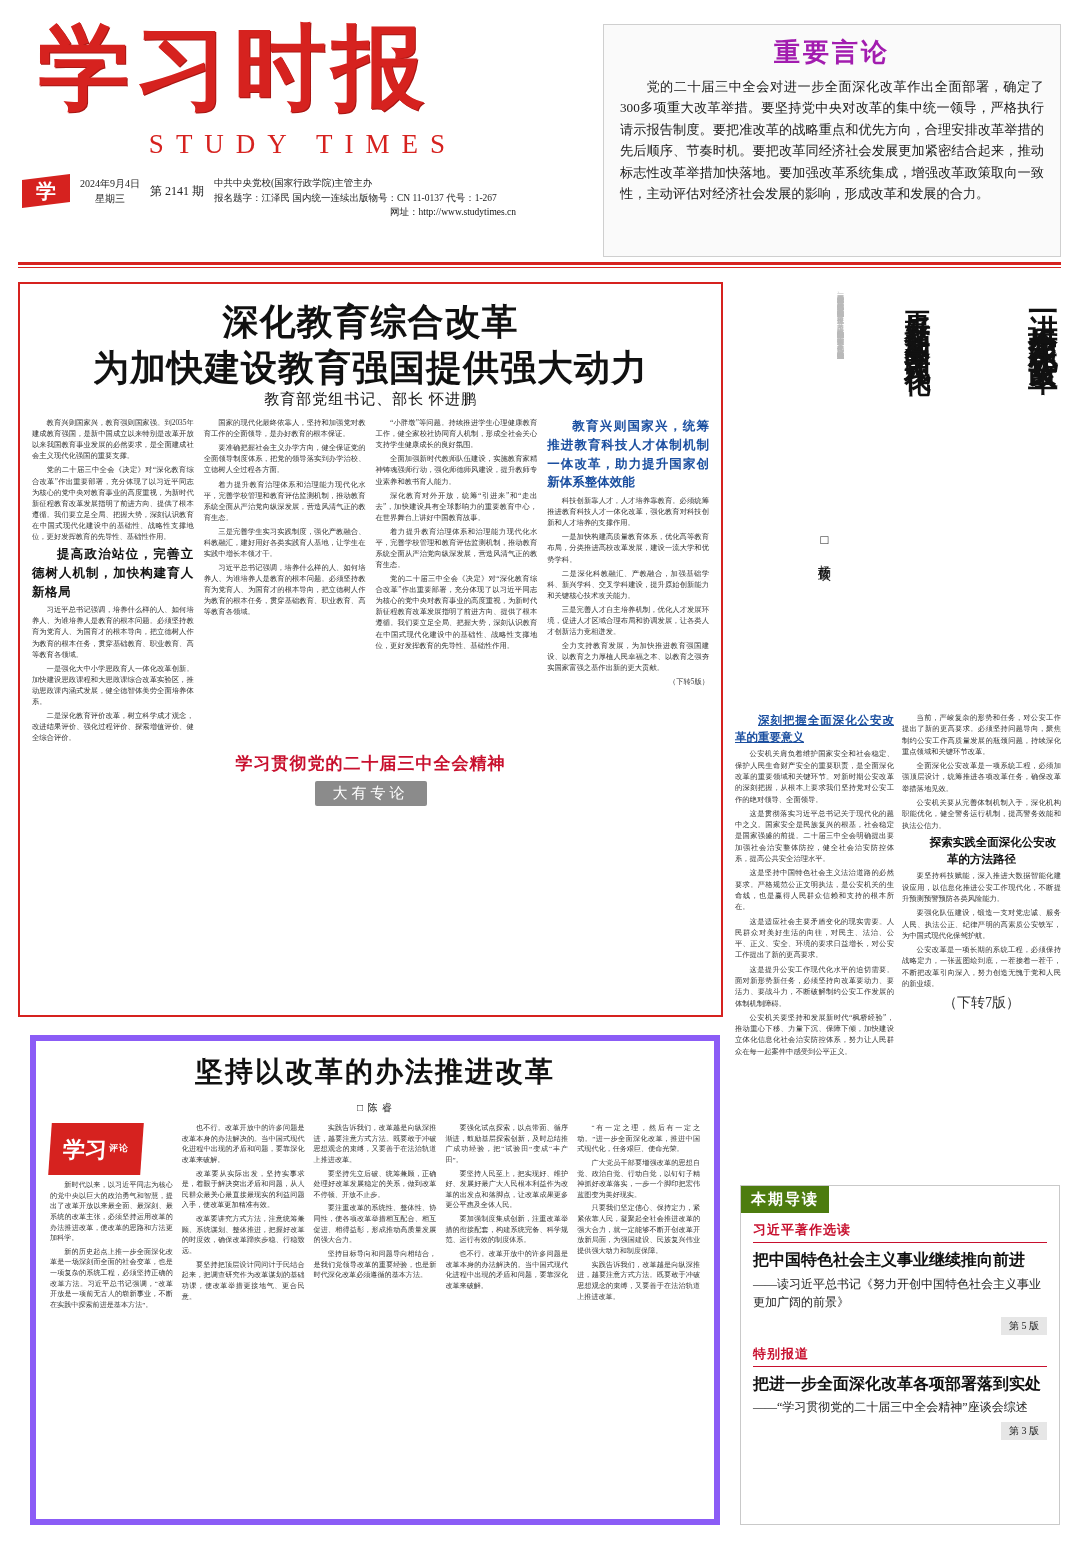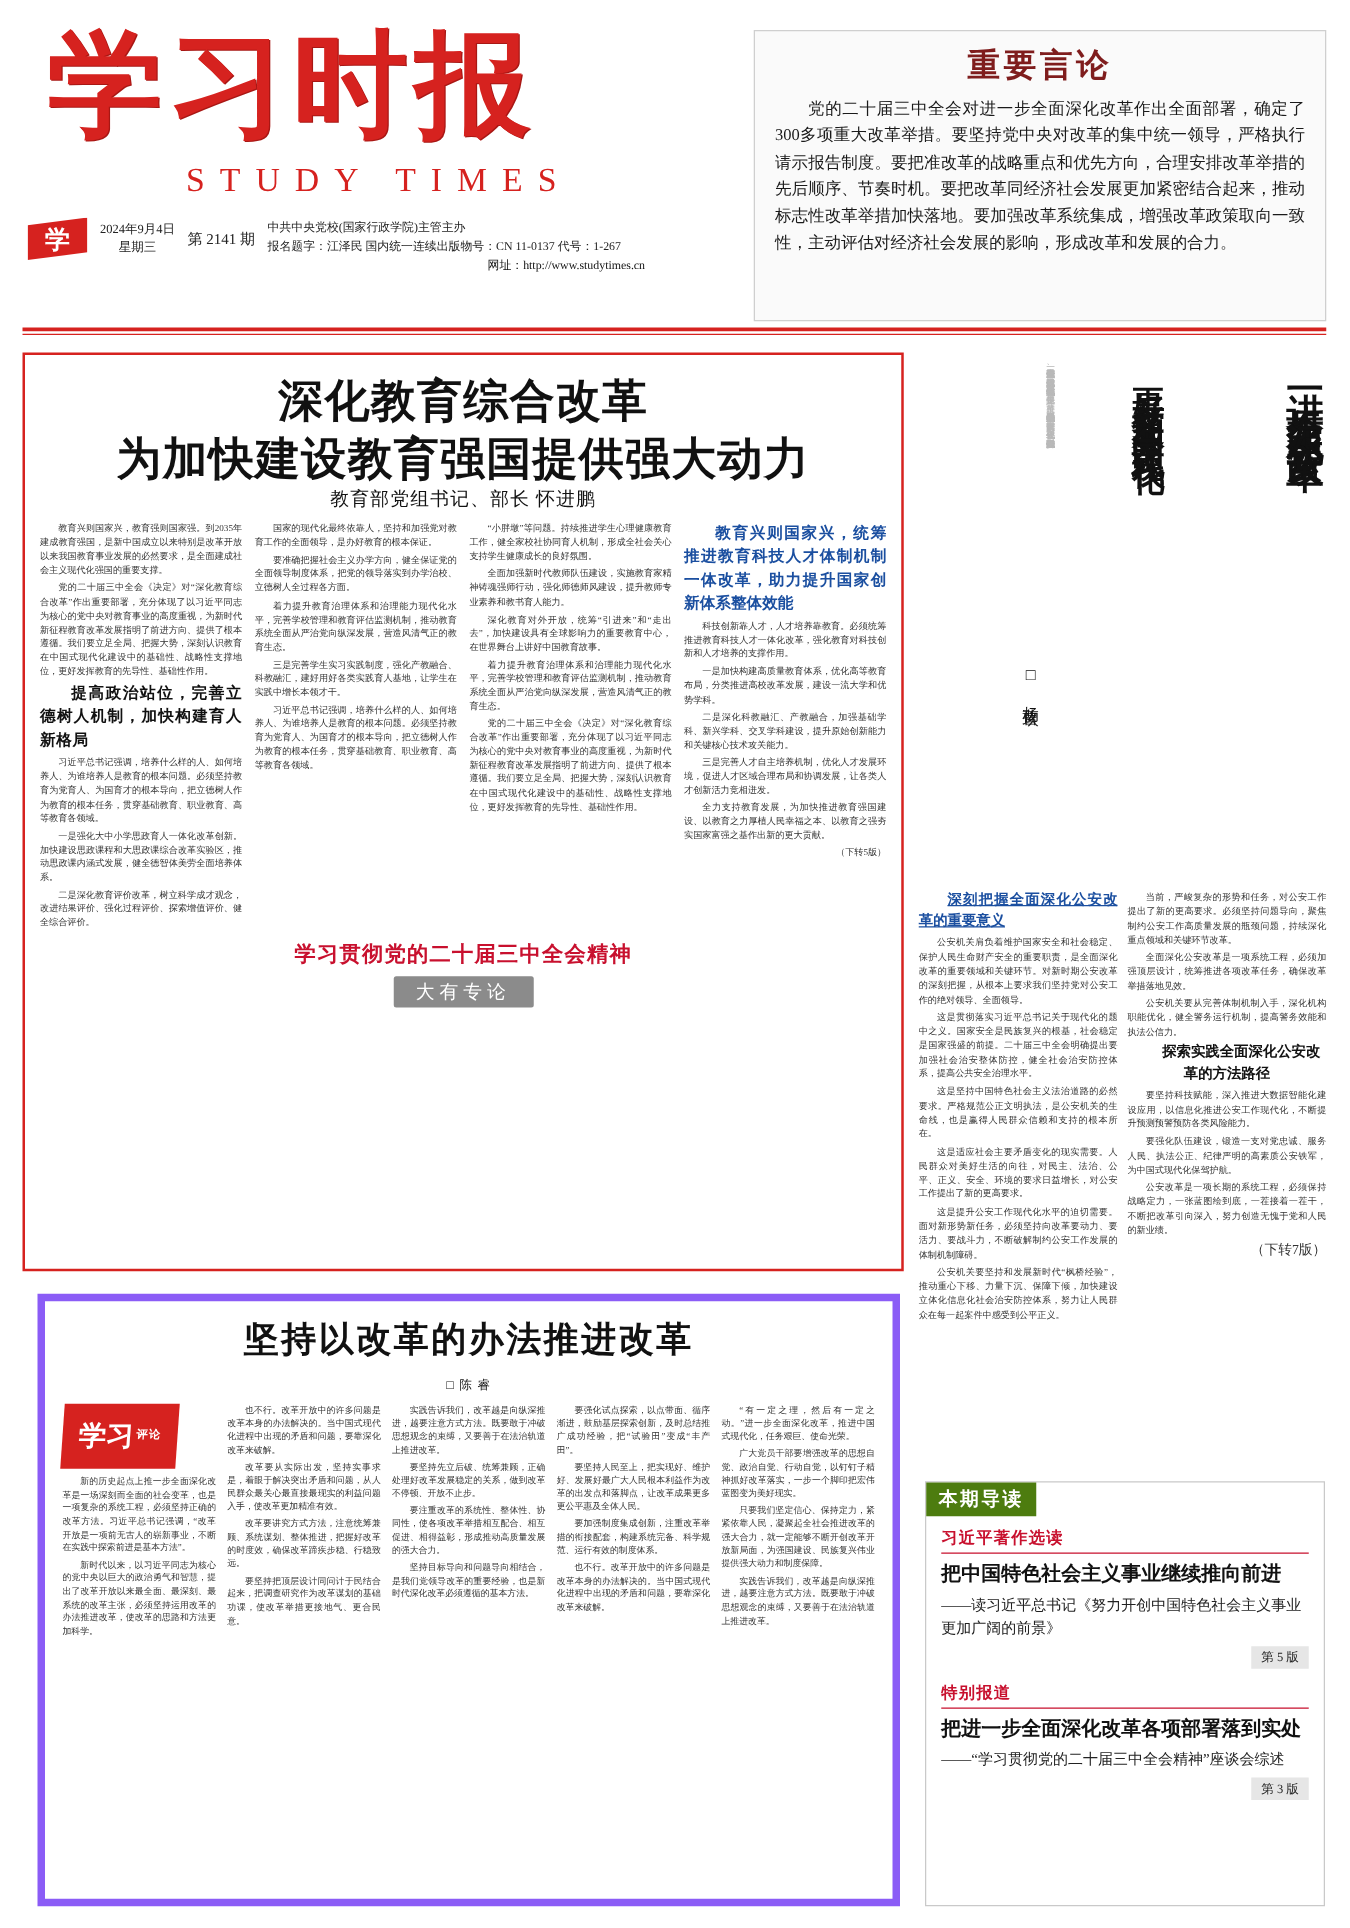--- a/index.html
+++ b/index.html
@@ -51,21 +51,21 @@
   .mast-right { line-height:1.6; font-size:9.5px; }
   .mast-right div { white-space:nowrap; }
 
   
   .speech-box {
     position:absolute; left:603px; top:24px; width:458px; height:233px;
     border:1px solid #cfcfcf; background:#fafafa;
     padding:10px 16px 8px 16px;
   }
   .speech-title {
-    text-align:center; color:#7f1d1d; font-weight:bold;
+    text-align:center; color:#a21caf; font-weight:bold;
     font-size:26px; letter-spacing:3px;
     font-family:"DejaVu Serif", serif;
     margin-bottom:6px;
   }
   .speech-body {
     font-size:13.2px; line-height:1.62; text-align:justify;
     text-indent:2em; color:#1a1a1a;
   }
 
   
@@ -128,21 +128,21 @@
   }
   .vert-author {
     position:absolute; right:132px; top:236px;
     writing-mode:vertical-rl; font-size:13px; letter-spacing:2px;
   }
   .vert-cols { position:absolute; left:0; top:236px; width:326px; display:flex; gap:8px; }
   .vert-c { width:50%; font-size:7.3px; line-height:1.55; text-align:justify; color:#333; }
   .vert-c p { margin:0 0 3px 0; text-indent:2em; }
   .v-sub { font-weight:bold; color:#1b4fa0; font-size:11.5px; text-indent:0; margin:4px 0 5px 0; line-height:1.45;text-decoration:underline;}
   .v-sub2 { font-weight:bold; color:#111; font-size:11.5px; text-indent:0; margin:6px 0 5px 0; line-height:1.45; text-align:center;}
-  .v-note { text-align:right; font-size:11px; color:#333; margin-top:4px; }
+  .v-note { text-align:center; font-size:14px; color:#333; margin-top:4px; }
 
   
   .bot-box {
     position:absolute; left:30px; top:1035px; width:690px; height:490px;
     border:6px solid #8b5cf6; background:#fff; padding:12px 14px;
   }
   .bot-h1 { text-align:center; font-size:28px; font-weight:bold; letter-spacing:2px; font-family:"DejaVu Serif", serif; }
   .bot-by { text-align:center; font-size:10px; margin-top:10px; letter-spacing:1px; }
   .bot-cols { display:flex; gap:9px; margin-top:8px; }
   .bot-c { width:20%; font-size:7.1px; line-height:1.5; text-align:justify; color:#333; }
@@ -295,22 +295,22 @@
 
   <div class="bot-box">
     <div class="bot-h1">坚持以改革的办法推进改革</div>
     <div class="bot-by">□ 陈 睿</div>
     <div class="bot-cols">
       <div class="bot-c">
         <div class="stamp-logo">
           <span>学习</span>
           <small>评论</small>
         </div>
+        <p>新时代以来，以习近平同志为核心的党中央以巨大的政治勇气和智慧，提出了改革开放以来最全面、最深刻、最系统的改革主张，必须坚持运用改革的办法推进改革，使改革的思路和方法更加科学。</p>
         <p>新的历史起点上推一步全面深化改革是一场深刻而全面的社会变革，也是一项复杂的系统工程，必须坚持正确的改革方法。习近平总书记强调，“改革开放是一项前无古人的崭新事业，不断在实践中探索前进是基本方法”。</p>
-        <p>新时代以来，以习近平同志为核心的党中央以巨大的政治勇气和智慧，提出了改革开放以来最全面、最深刻、最系统的改革主张，必须坚持运用改革的办法推进改革，使改革的思路和方法更加科学。</p>
       </div>
       <div class="bot-c">
         <p>也不行。改革开放中的许多问题是改革本身的办法解决的。当中国式现代化进程中出现的矛盾和问题，要靠深化改革来破解。</p>
         <p>改革要从实际出发，坚持实事求是，着眼于解决突出矛盾和问题，从人民群众最关心最直接最现实的利益问题入手，使改革更加精准有效。</p>
         <p>改革要讲究方式方法，注意统筹兼顾、系统谋划、整体推进，把握好改革的时度效，确保改革蹄疾步稳、行稳致远。</p>
         <p>要坚持把顶层设计同问计于民结合起来，把调查研究作为改革谋划的基础功课，使改革举措更接地气、更合民意。</p>
       </div>
       <div class="bot-c">
         <p>实践告诉我们，改革越是向纵深推进，越要注意方式方法。既要敢于冲破思想观念的束缚，又要善于在法治轨道上推进改革。</p>
         <p>要坚持先立后破、统筹兼顾，正确处理好改革发展稳定的关系，做到改革不停顿、开放不止步。</p>

